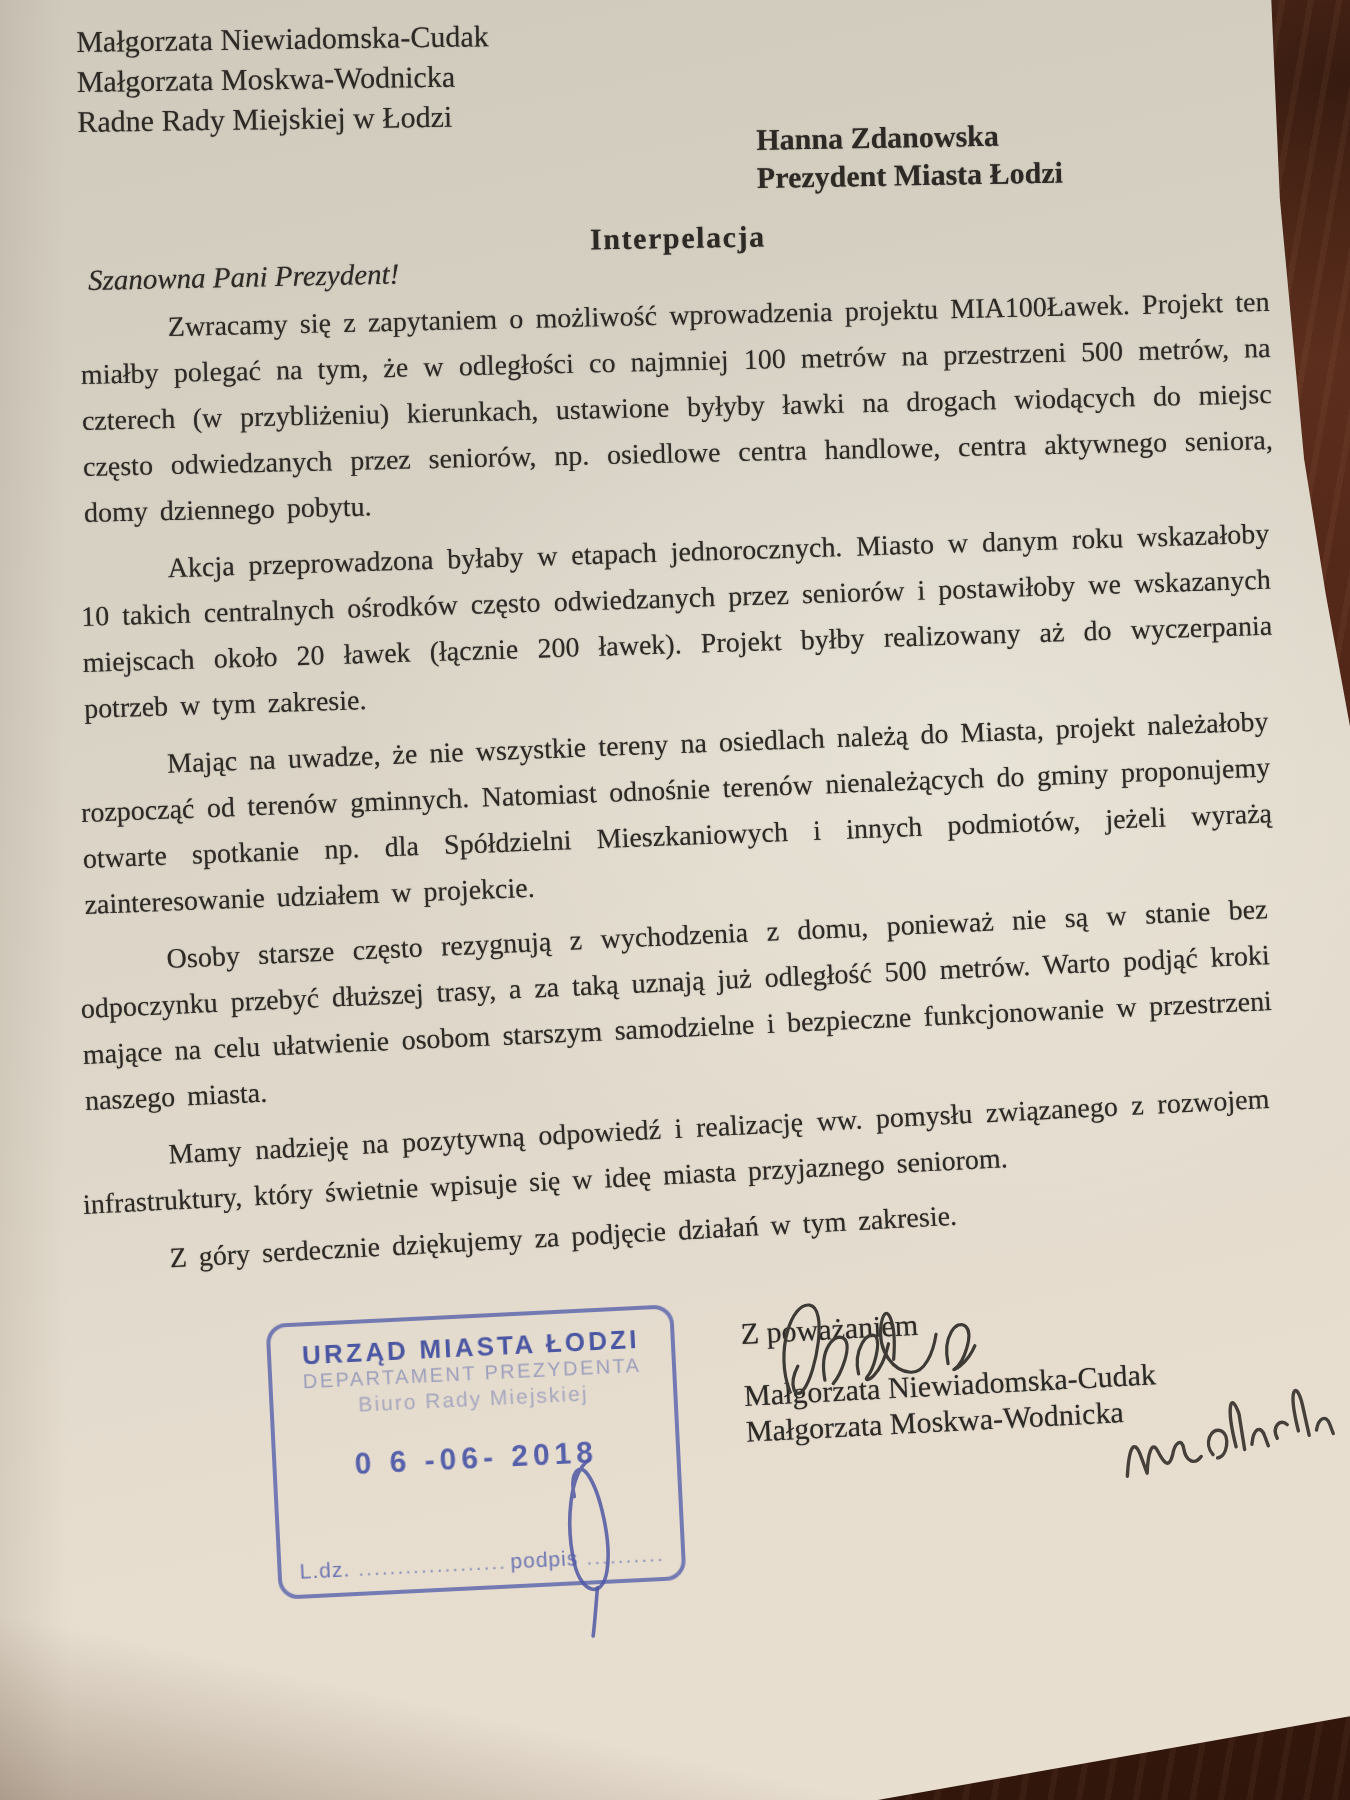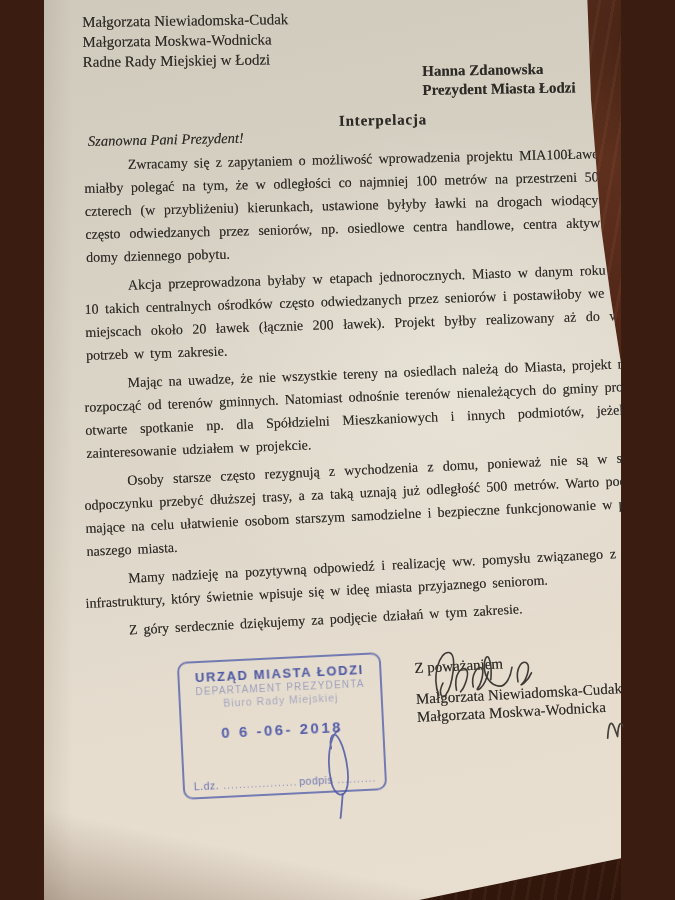--- a/index.html
+++ b/index.html
@@ -1,21 +1,21 @@
 <!DOCTYPE html>
 <html><head>
 <meta charset="utf-8">
 <style>
   html,body{margin:0;padding:0;}
   body{
     width:675px;height:900px;overflow:hidden;position:relative;
     font-family:"Liberation Serif", serif;
     background:#3a1c10;
   }
-  .scene{position:absolute;inset:0;width:577px;height:900px;margin-left:44px;}
+  .scene{position:absolute;inset:0;width:675px;height:900px;}
 
   
   .wood{
     position:absolute;inset:0;
     background:
       radial-gradient(ellipse 300px 200px at 672px 40px, rgba(20,8,4,.55), rgba(0,0,0,0) 70%),
       linear-gradient(171deg, #5d2f1e 0%, #63331f 18%, #55291a 38%, #4a2315 60%, #3c1b0e 85%, #2f150b 100%),
       #4a2315;
   }
   .wood::after{ 

